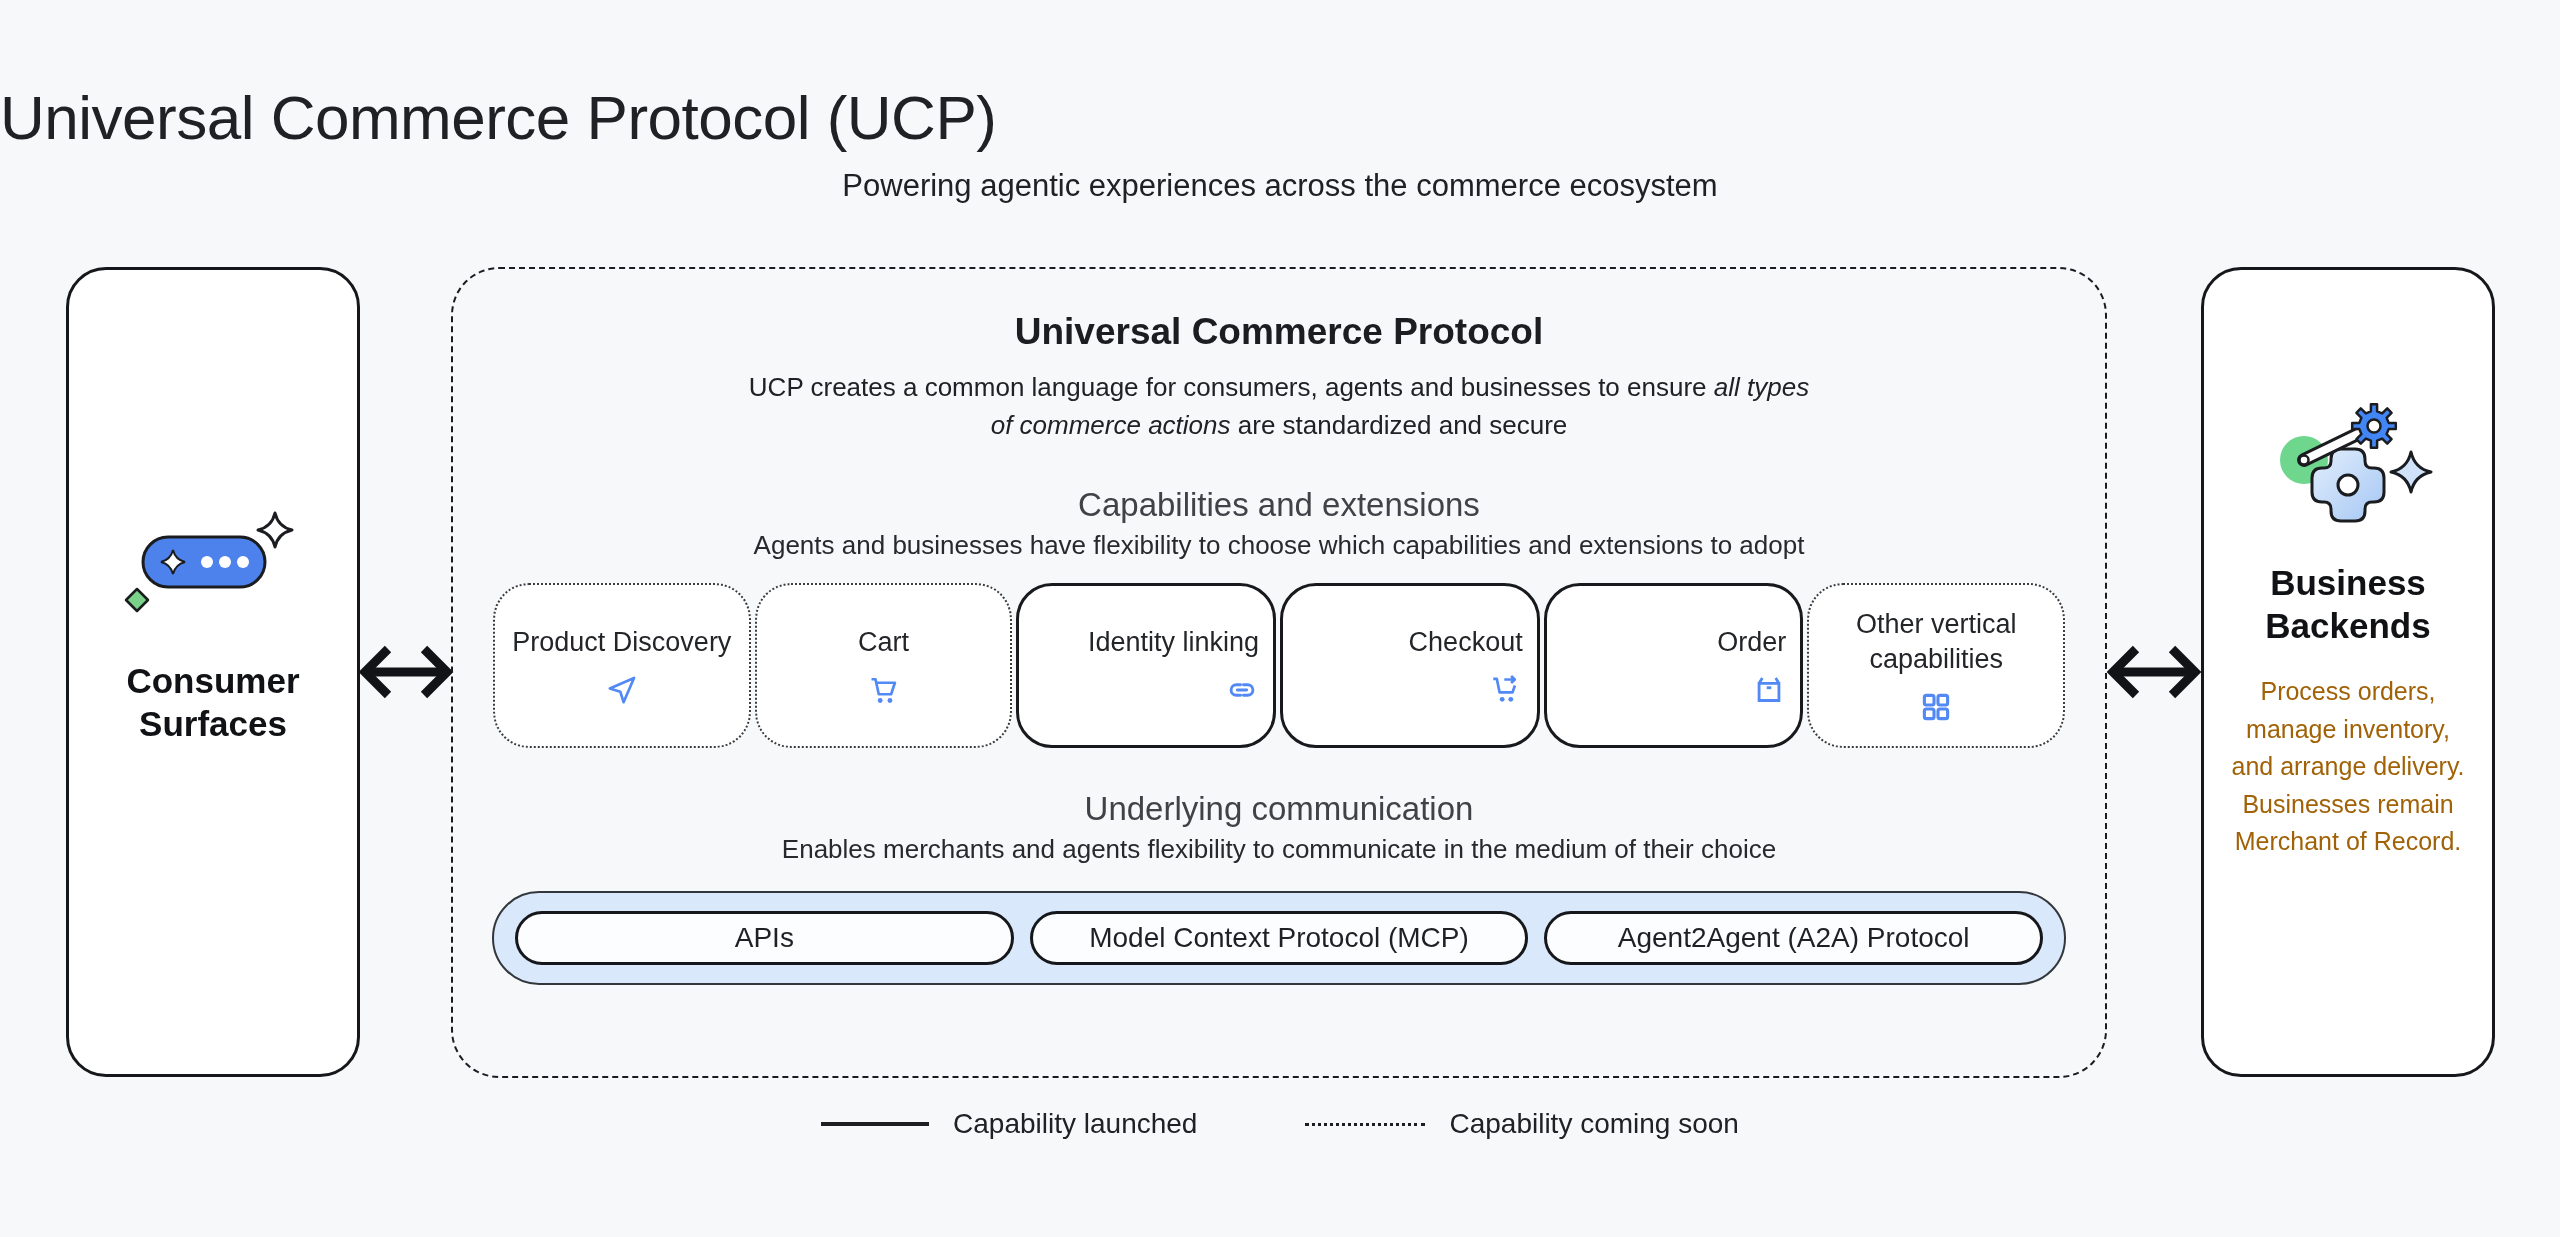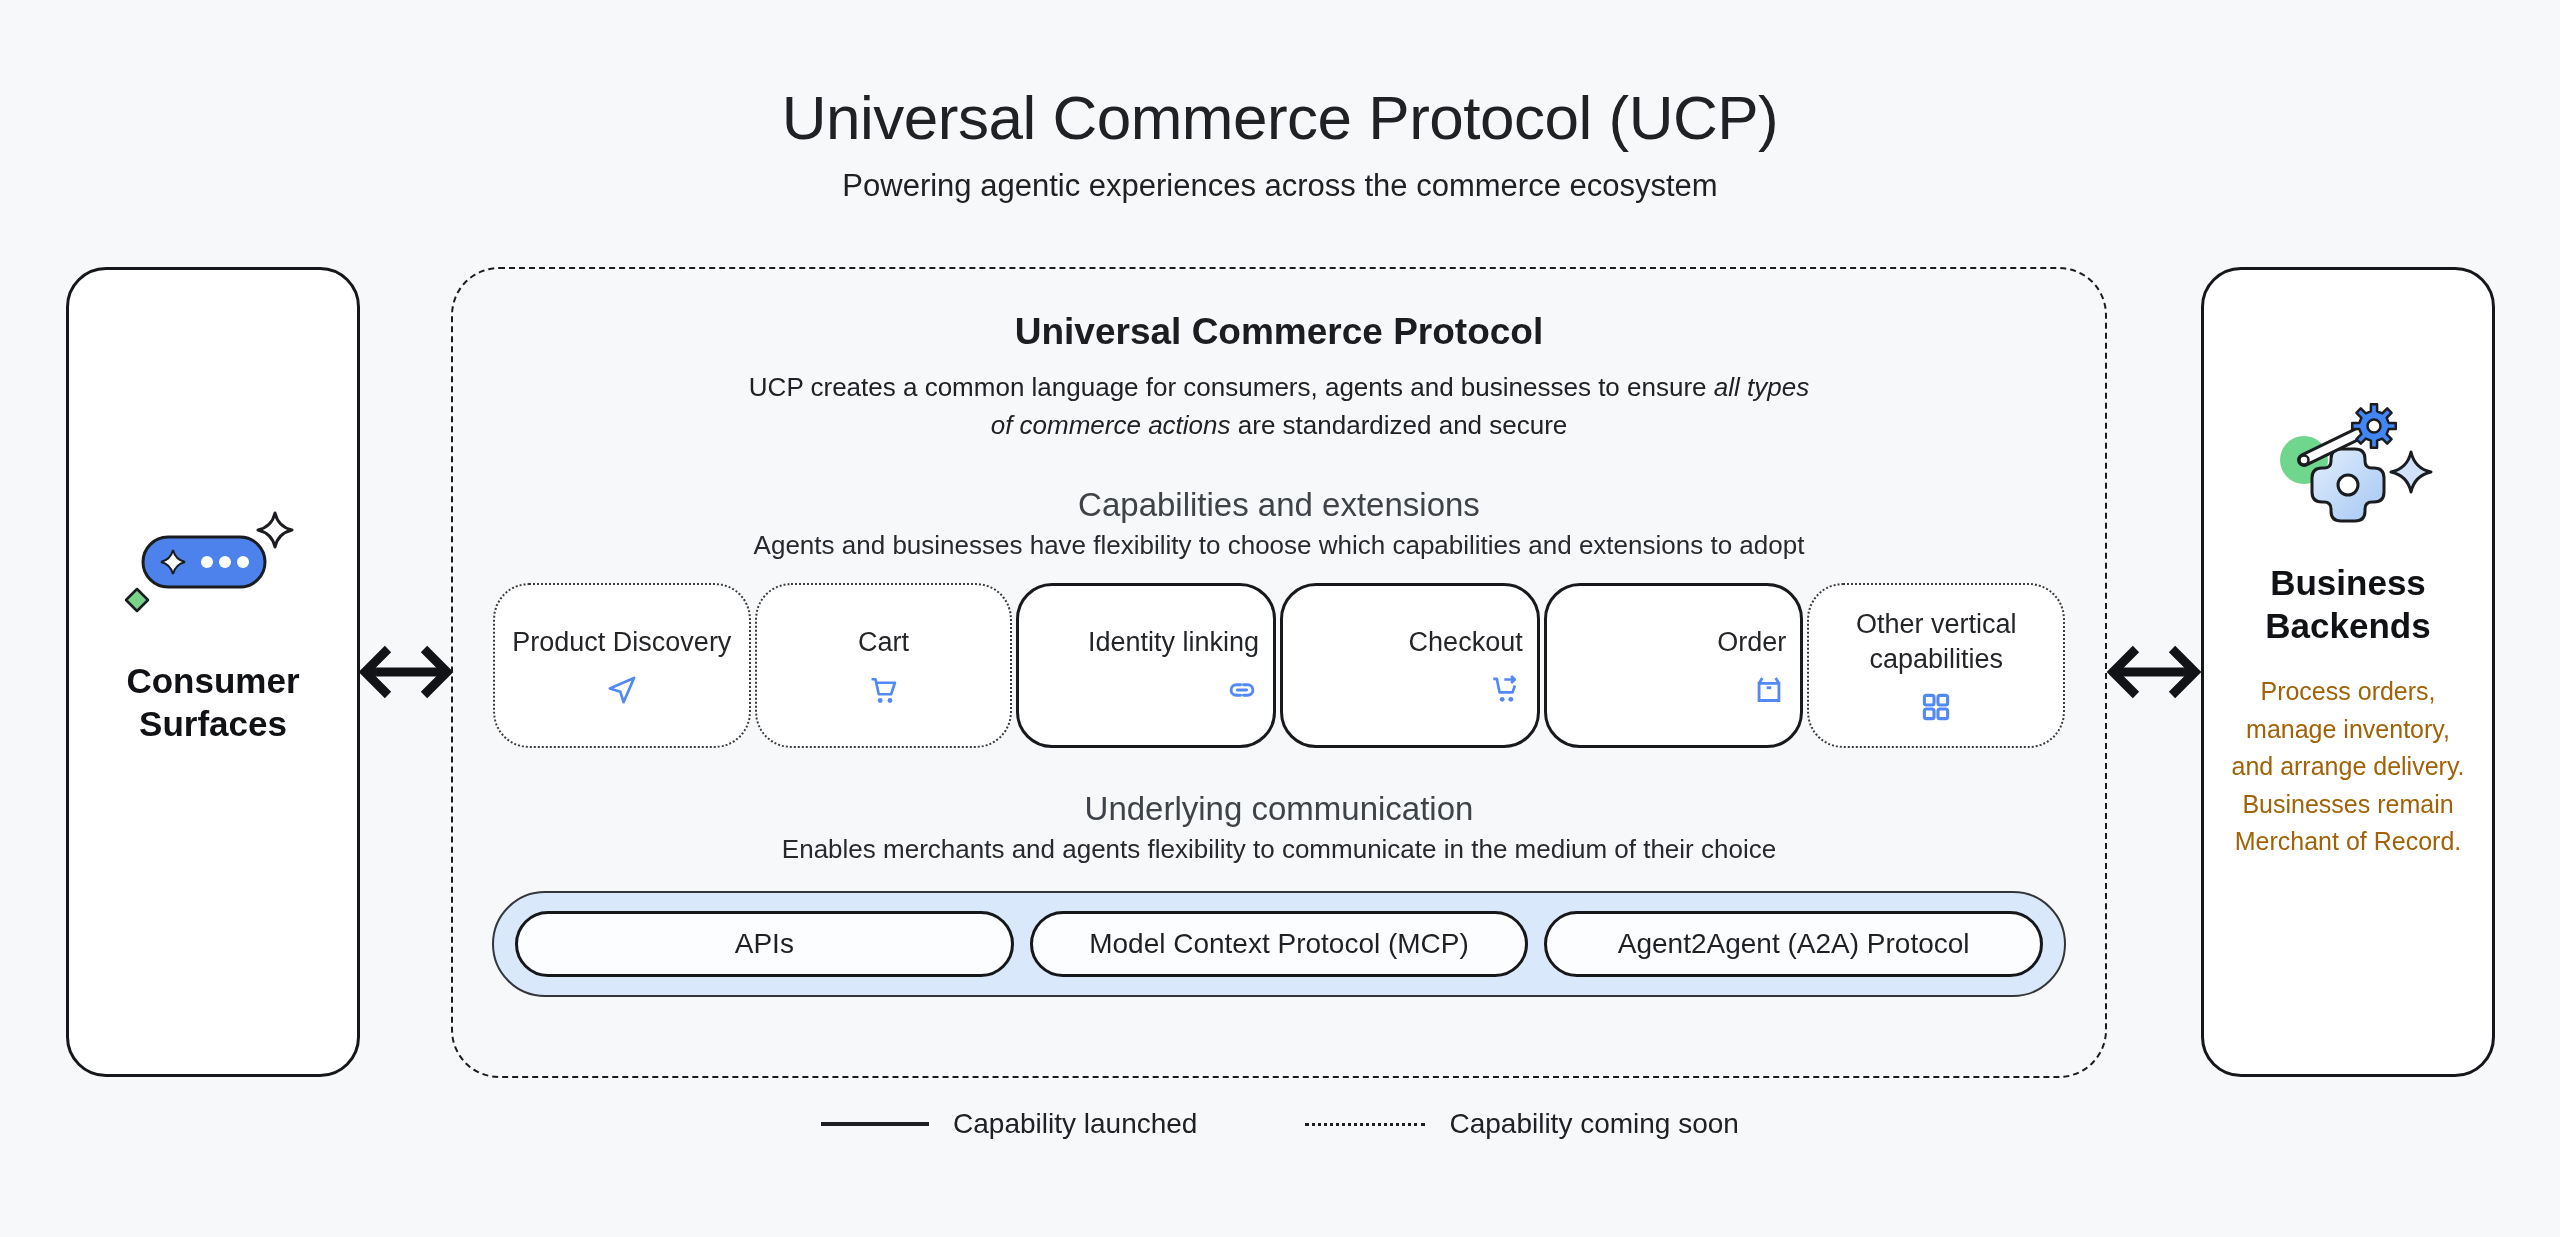--- a/index.html
+++ b/index.html
@@ -7,21 +7,21 @@
   body {
     font-family:"Liberation Sans", sans-serif;
     background:#f6f8fa;
     color:#202124;
     overflow:hidden;
   }
   .canvas { position:relative; width:2560px; height:1237px; }
 
   .page-title {
     position:absolute; top:82px; left:0; width:100%;
-    text-align:center; font-size:62px; font-weight:500; letter-spacing:-0.5px; color:#202124;
+    text-align:left; font-size:62px; font-weight:500; letter-spacing:-0.5px; color:#202124;
   }
   .page-subtitle {
     position:absolute; top:168px; left:0; width:100%;
     text-align:center; font-size:31px; font-weight:400; color:#202124;
   }
 
   
   .side-card {
     position:absolute; top:267px; width:294px; height:810px;
     background:#ffffff; border:3px solid #15171a; border-radius:40px;
@@ -60,21 +60,21 @@
     flex:1; height:165px; background:#ffffff; border-radius:36px;
     display:flex; flex-direction:column; align-items:center; justify-content:center;
     gap:13px; padding:0 14px;
   }
   .cap-box.launched { border:3px solid #17191c;align-items:flex-end; }
   .cap-box.coming-soon { border:2.5px dotted #3a3d40; }
   .cap-label { font-size:27px; line-height:1.3; color:#232528; }
   .cap-icon { width:34px; height:34px; display:block; }
 
   .comm-band {
-    margin:26px 39px 0; height:106px;
+    margin:26px 39px 0; height:94px;
     background:#d9e8fb; border:2.5px solid #33373b; border-radius:63px;
     display:flex; gap:16px; padding:18px 21px;
   }
   .pill {
     flex:1; background:#fbfdfe; border:3px solid #15171a; border-radius:44px;
     display:flex; align-items:center; justify-content:center;
     font-size:28px; color:#1e2023;
   }
 
   

